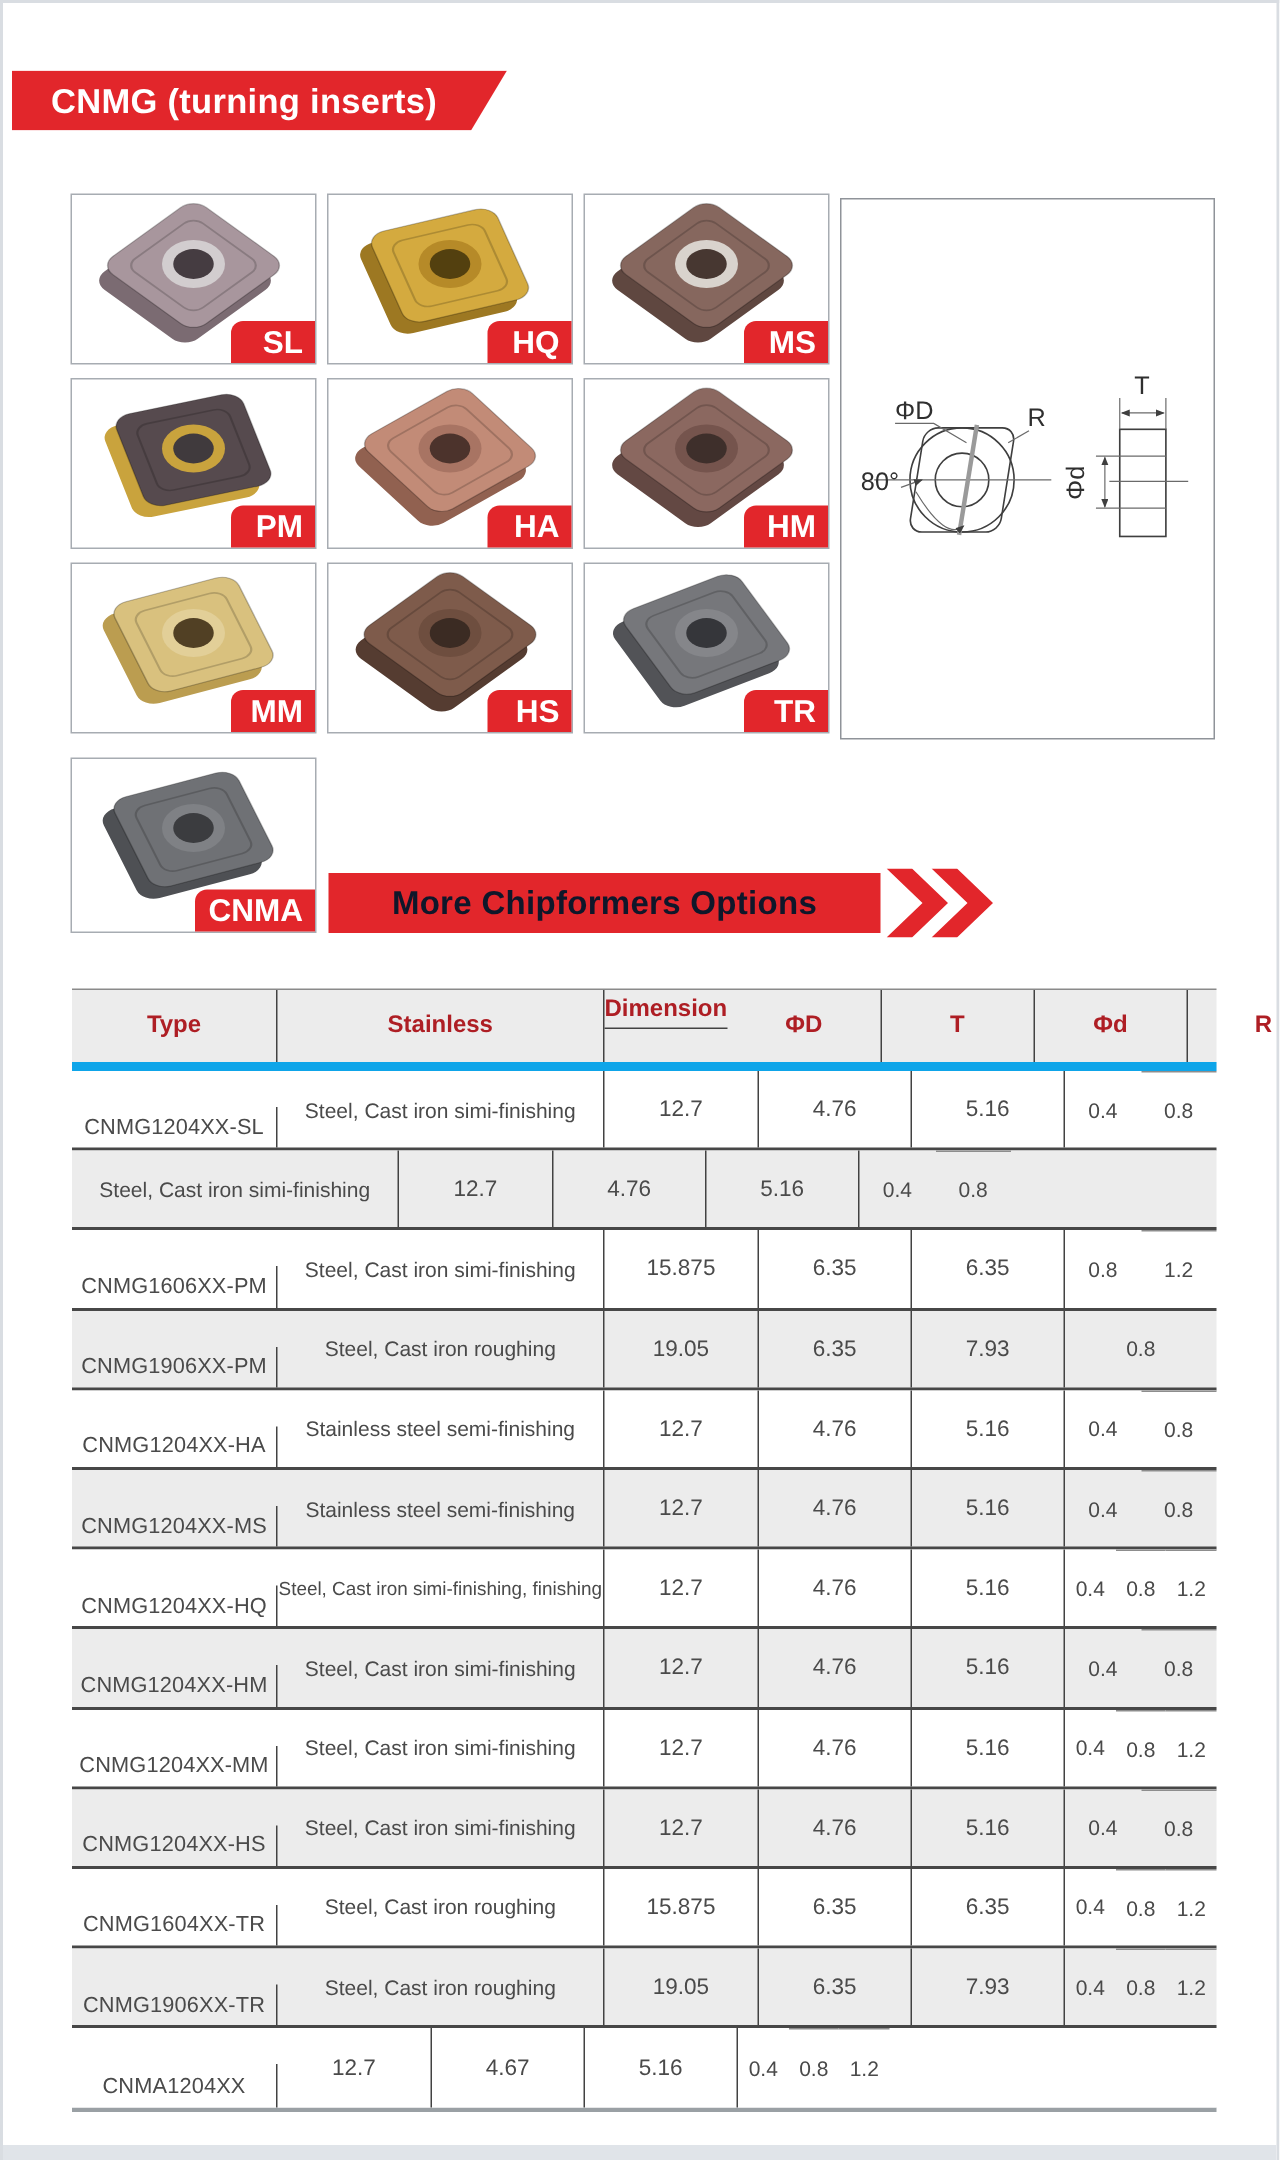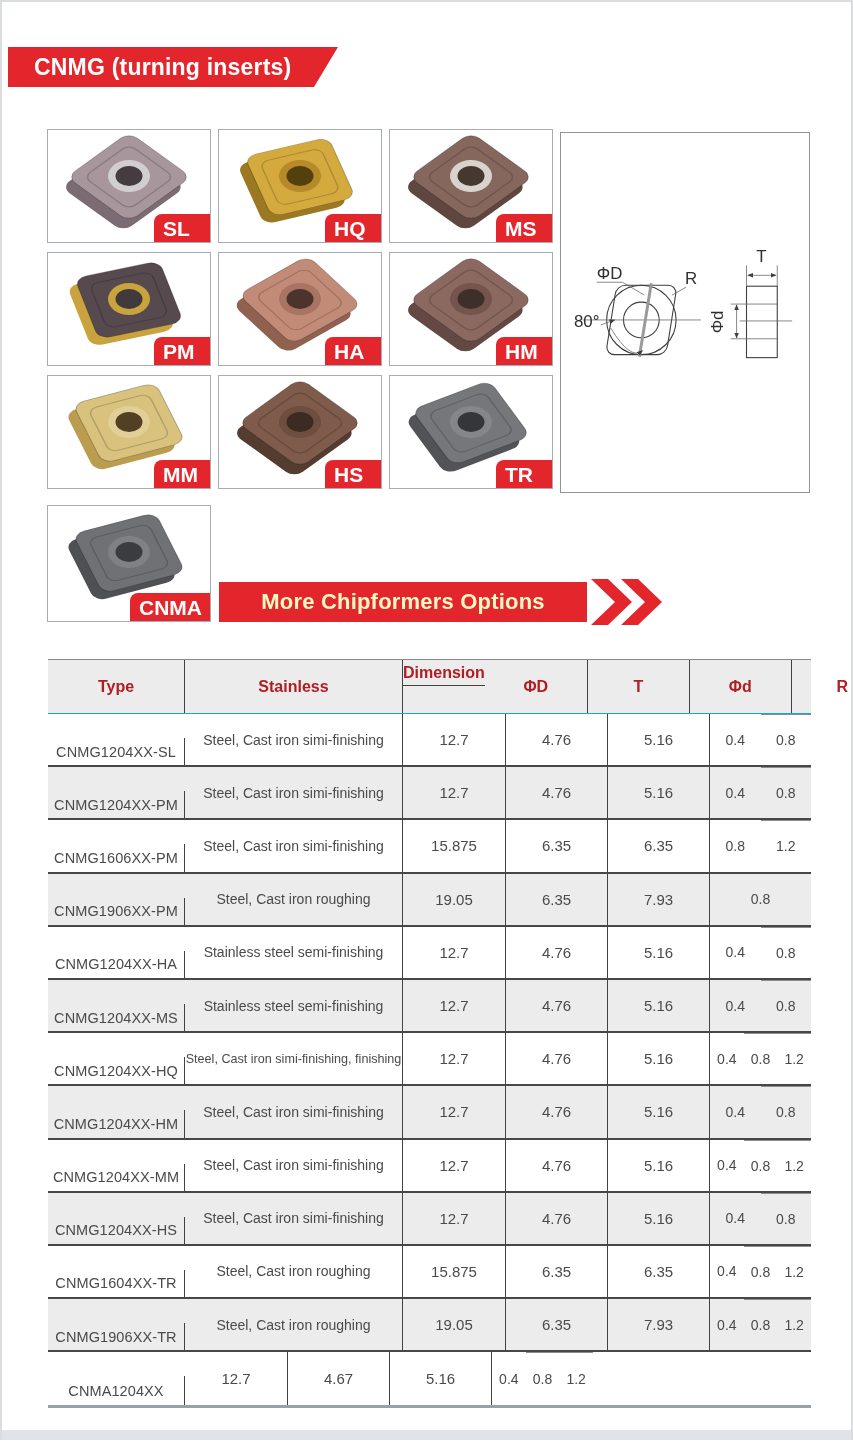--- a/index.html
+++ b/index.html
@@ -25,48 +25,48 @@
     display: grid; grid-template-columns: repeat(3, 164px); gap: 9px 7px;
   }
   .cell {
     position: relative; width: 164px; height: 114px; background: #fff;
     border: 1px solid #a7acb2; overflow: hidden;
   }
   .cell svg.insert { position: absolute; left: 2px; top: 2px; }
   .tag {
     position: absolute; right: -1px; bottom: -1px; height: 29px; min-width: 57px;
     padding: 0 9px; background: var(--red); color: #fff; font-weight: bold;
-    font-size: 21px; line-height: 29px; text-align: left;
+    font-size: 21px; line-height: 29px; text-align: right;
     border-radius: 8px 0 0 0;
   }
   .cnma-slot { position: absolute; left: 45px; top: 503px; border-radius: 32px; }
   .cnma-slot .cell { height: 117px; }
 
   
   .diagram-box {
     position: absolute; left: 558px; top: 130px; width: 250px; height: 361px;
     background: #fff; border: 1px solid #8f9399;
   }
   .diagram-box svg { width: 100%; height: 100%; }
   .dg-line { stroke: #3f3f3f; stroke-width: 1.1; fill: none; }
   .dg-thin { stroke: #6a6a6a; stroke-width: 0.8; fill: none; }
   .dg-text { fill: #2f2f2f; font-size: 17px; font-family: "Liberation Sans", sans-serif; }
 
   
   .options-banner {
     position: absolute; left: 217px; top: 580px; width: 368px; height: 40px;
-    background: var(--red); color: #fef9c3; font-weight: bold; font-size: 22px;
+    background: var(--red); color: #0f172a; font-weight: bold; font-size: 22px;
     line-height: 40px; text-align: center; letter-spacing: 0.2px;
   }
   .chevrons { position: absolute; left: 589px; top: 577px; }
 
   
   .spec-table { position: absolute; left: 46px; top: 657px; width: 763px;
     border-top: 1.5px solid #8a8a8a; border-bottom: 3px solid #9aa0a4; }
-  .thead { display: flex; height: 54px; background: #ececec; border-bottom: 1px solid #0ea5e9; }
+  .thead { display: flex; height: 54px; background: #ececec; border-bottom: 6px solid #0ea5e9; }
   .hcell, .tcell { display: flex; align-items: center; justify-content: center; }
   .hcell { font-weight: bold; font-size: 16px; color: var(--maroon); }
   .c-type { width: 137px; } .c-work { width: 218px; }
   .c-d1 { width: 103px; } .c-d2 { width: 102px; } .c-d3 { width: 102px; } .c-r { width: 101px; }
   .vline { border-right: 1.5px solid #424242; }
   .hdim { width: 408px; display: flex; flex-direction: row; }
   .hdim-top { height: 26px; display: flex; align-items: center; justify-content: center;
     font-weight: bold; font-size: 16px; color: var(--maroon); border-bottom: 1.5px solid #424242; }
   .hdim-sub { flex: 1; display: flex; }
   .hdim-sub .hcell { height: 100%; }
@@ -296,21 +296,20 @@
      <div class="tcell t-work c-work vline">Steel, Cast iron simi-finishing</div>
      <div class="tcell c-d1 vline">12.7</div>
      <div class="tcell c-d2 vline">4.76</div>
      <div class="tcell c-d3 vline">5.16</div>
      <div class="rcol c-r">
           <div class="rsub">0.4</div>
           <div class="rsub">0.8</div>
         </div>
       </div>
       <div class="trow alt">
-        <div class="tcell t-type c-type vline">CNMG1204XX-PM</div>
      <div class="tcell t-work c-work vline">Steel, Cast iron simi-finishing</div>
      <div class="tcell c-d1 vline">12.7</div>
      <div class="tcell c-d2 vline">4.76</div>
      <div class="tcell c-d3 vline">5.16</div>
      <div class="rcol c-r">
           <div class="rsub">0.4</div>
           <div class="rsub">0.8</div>
         </div>
       </div>
       <div class="trow">

